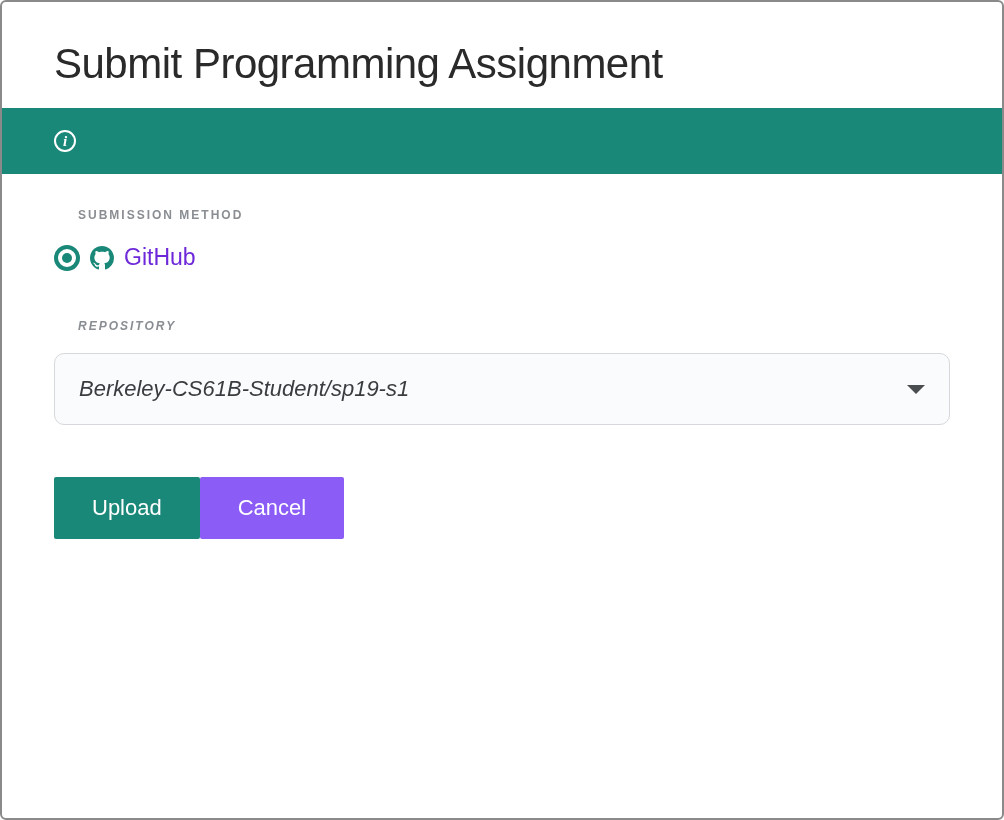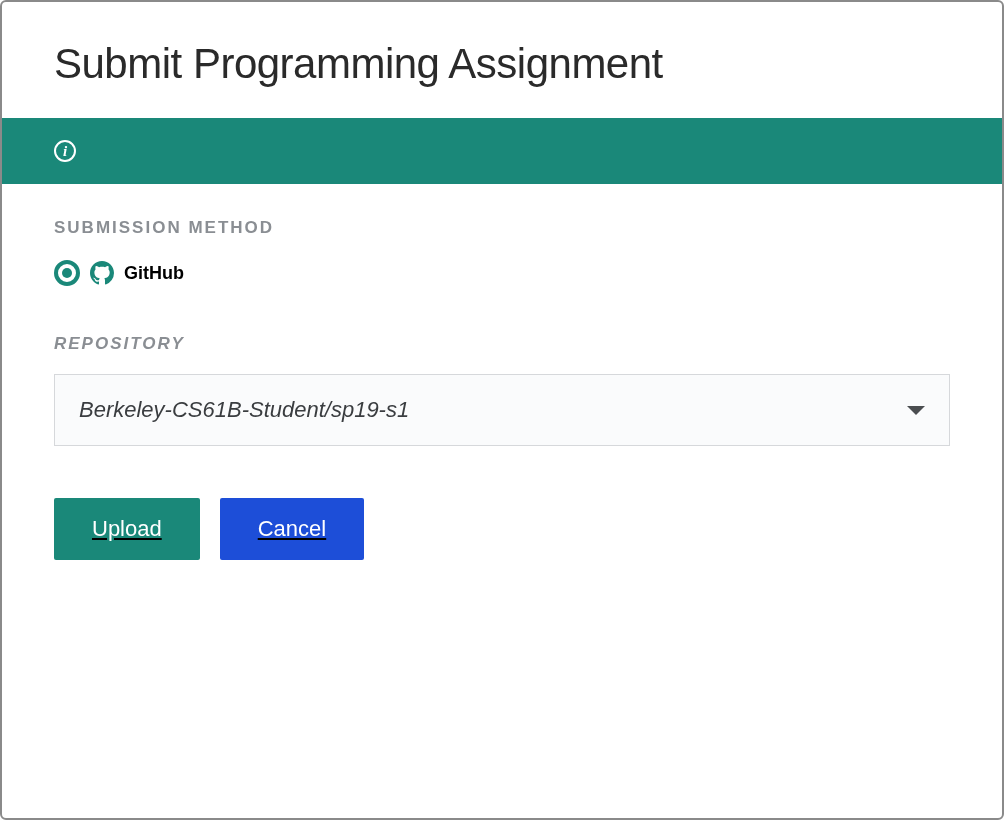--- a/index.html
+++ b/index.html
@@ -10,21 +10,21 @@
     body {
       font-family: -apple-system, BlinkMacSystemFont, "Segoe UI", Helvetica, Arial, sans-serif;
       background: #fff;
       width: 1004px;
       height: 820px;
       border: 2px solid #8a8a8a;
       border-radius: 6px;
       overflow: hidden;
     }
     .header {
-      padding: 38px 52px 30px 52px;
+      padding: 38px 52px 20px 52px;
     }
     .header h1 {
       font-size: 42px;
       font-weight: 400;
       color: #2a2a2a;
       letter-spacing: -0.5px;
     }
     .banner {
       background: #1a8879;
       color: #fff;
@@ -47,25 +47,26 @@
       font-style: italic;
       font-weight: bold;
       font-size: 15px;
       line-height: 1;
       flex-shrink: 0;
     }
     .content {
       padding: 34px 52px;
     }
     .section-label {
-      font-size: 17px;
+      font-size: 12px;
       font-weight: 600;
       color: #8a8e93;
       letter-spacing: 2px;
       text-transform: uppercase;
+      margin-left: 24px;
     }
     .method-row {
       margin-top: 22px;
       display: flex;
       align-items: center;
       gap: 10px;
       color: #1a8879;
     }
     .radio-outer {
       width: 26px;
@@ -82,70 +83,67 @@
       height: 10px;
       background: #1a8879;
       border-radius: 50%;
     }
     .github-icon {
       width: 24px;
       height: 24px;
       flex-shrink: 0;
     }
     .method-label {
-      font-size: 18px;
-      color: #000000;
+      font-size: 23px;
+      color: #6d28d9;
       cursor: pointer;
-      font-weight: bold;
     }
     .field-section {
       margin-top: 48px;
       font-style: italic;
     }
     .select-box {
       margin-top: 20px;
       width: 100%;
       border: 1px solid #d6d8db;
       background: #fafbfc;
       padding: 22px 24px;
       font-size: 22px;
       color: #3a3d40;
       display: flex;
       align-items: center;
       justify-content: space-between;
       cursor: pointer;
-      border-radius: 0;
+      border-radius: 10px;
     }
     .caret-down {
       width: 0;
       height: 0;
       border-left: 9px solid transparent;
       border-right: 9px solid transparent;
       border-top: 9px solid #4a4d50;
     }
     .button-row {
       margin-top: 52px;
       display: flex;
-      gap: 20px;
-      text-decoration: underline;
     }
     .btn {
       padding: 18px 38px;
       font-size: 22px;
       color: #fff;
       border: none;
       cursor: pointer;
       font-family: inherit;
       border-radius: 2px;
     }
     .btn-upload {
       background: #1a8879;
     }
     .btn-cancel {
-      background: #1d4ed8;
+      background: #8b5cf6;
     }
   </style>
 </head>
 <body>
 
 <div class="header">
   <h1>Submit Programming Assignment</h1>
 </div>
 
 <div class="banner">

